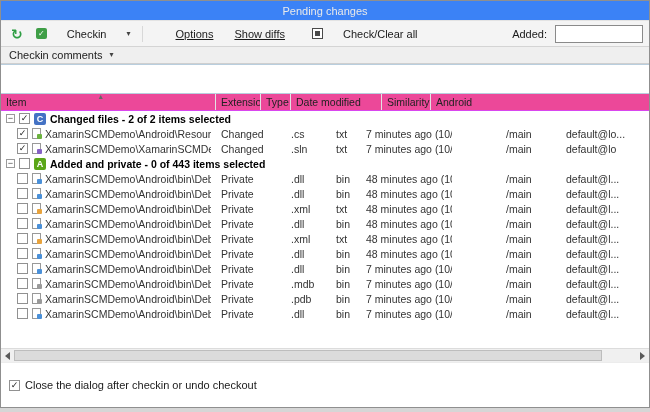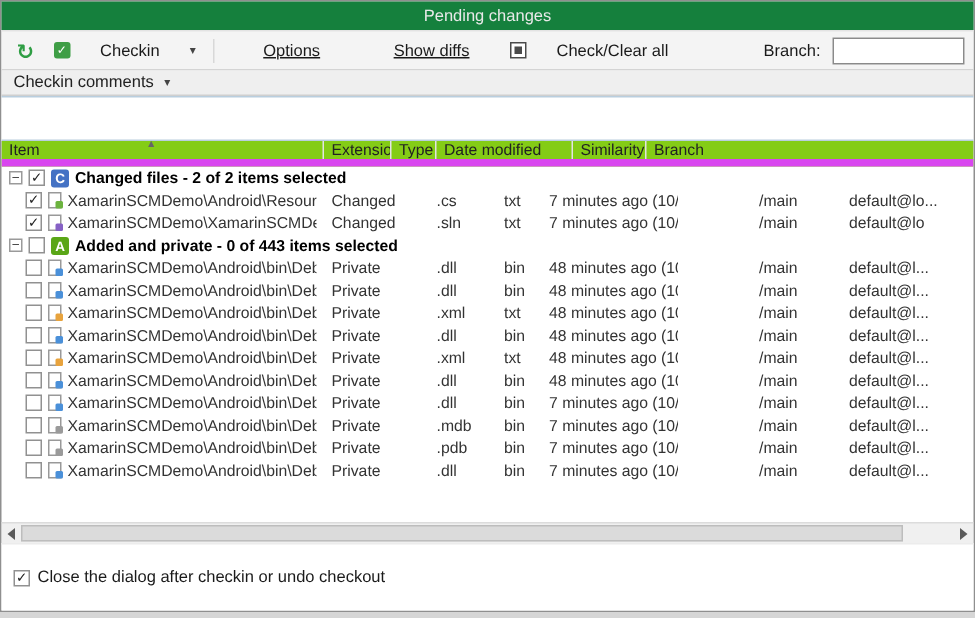--- a/index.html
+++ b/index.html
@@ -6,37 +6,37 @@
   html,body { width:650px; height:412px; }
   body {
     font-family:"Liberation Sans","DejaVu Sans",sans-serif;
     background:#d6d6d6; overflow:hidden;
   }
   .window {
     width:650px; height:408px; background:#fff;
     border:1px solid #8f8f8f; display:flex; flex-direction:column;
   }
   .titlebar {
-    flex:0 0 19px; background:#15803d; color:#e9e9e9; font-size:11px;
+    flex:0 0 19px; background:#3b82f6; color:#e9e9e9; font-size:11px;
     display:flex; align-items:center; justify-content:center;
   }
   .header { flex:0 0 45px; background:#fff; padding:6px 10px 0; }
   .header-title { color:#1b62a8; font-size:14px; font-weight:700; margin-bottom:4px; }
   .header-sub { font-size:11px; color:#1a1a1a; }
   .toolbar {
     flex:0 0 27px; background:#f4f4f4; border-top:1px solid #e3e3e3;
     border-bottom:1px solid #d4d4d4; display:flex; align-items:center;
     padding:0 6px; gap:5px; font-size:11px; color:#1a1a1a;
   }
   .tb-btn { display:flex; align-items:center; gap:20px; background:none; border:0;
     font:inherit; color:inherit; padding:2px 4px; cursor:default; }
   .tb-link { background:none; border:0; font:inherit; color:#1a1a1a;
     text-decoration:underline; padding:2px 4px; }
   .opt-link { margin-left:22px; }
-  .diff-link { margin-left:36px; }
+  .diff-link { margin-left:8px; }
   .ccall-btn { margin-left:14px; }
   .refresh-icon { color:#2f9e44; font-size:14px; font-weight:700; line-height:12px; }
   .refresh-icon::after { content:"↻"; }
   .undo-icon { color:#c0392b; font-size:13px; line-height:12px; }
   .undo-icon::after { content:"↶"; }
   .caret { font-size:8px; color:#444; line-height:8px; }
   .caret::after { content:"▾"; }
   .checkin-icon { width:11px; height:11px; background:#3f9e46; border-radius:2px;
     display:flex; align-items:center; justify-content:center; color:#fff; font-size:8px; }
   .checkin-icon::after { content:"✓"; }
@@ -50,21 +50,21 @@
     font-size:11px; padding:0 3px; outline:none; background:#fff; }
   .comments-bar {
     flex:0 0 17px; background:#efefef; border-bottom:1px solid #cfcfcf;
     display:flex; align-items:center; gap:7px; padding:0 8px; font-size:11px; color:#222;
   }
   .comments-input {
     flex:0 0 30px; width:100%; border:1px solid #b9cede; border-left:0; border-right:0;
     resize:none; font:inherit; font-size:11px; padding:2px 4px; outline:none;
   }
   .table { flex:1; display:flex; flex-direction:column; overflow:hidden; }
-  .thead { flex:0 0 17px; display:flex; background:#84cc16; border-bottom:5px solid #d946ef; }
+  .thead { flex:0 0 17px; display:flex; background:#ec4899; border-bottom:1px solid #d946ef; }
   .th { position:relative; display:flex; align-items:center; padding:0 5px;
     font-size:10.5px; color:#222; border-right:1px solid #e3e3e3; flex:0 0 auto; overflow:hidden; }
   .th:last-child { border-right:0; }
   .sort-arrow { position:absolute; top:-1px; left:45%; font-size:7px; color:#666; }
   .sort-arrow::after { content:"▲"; }
   .tbody { flex:1; overflow:hidden; }
   .tr { display:flex; align-items:center; height:15px; }
   .td { display:flex; align-items:center; padding:0 5px; font-size:10.5px; color:#333;
     white-space:nowrap; overflow:hidden; flex:0 0 auto; height:15px; }
   .item-td { gap:4px; }
@@ -112,21 +112,21 @@
       <span class="caret"></span>
     </button>
     <div class="sep"></div>
     <button class="tb-link opt-link">Options</button>
     <button class="tb-link diff-link">Show diffs</button>
     <button class="tb-btn ccall-btn">
       <span class="cc-icon"></span>
       <span>Check/Clear all</span>
     </button>
     <div class="spacer"></div>
-    <span class="filter-label">Branch:</span>
+    <span class="filter-label">Added:</span>
     <input class="filter-input" value="" style="">
   </div>
 
   <div class="comments-bar">
     <span>Checkin comments</span>
     <span class="caret"></span>
   </div>
 
   <textarea class="comments-input" style=""></textarea>
 
@@ -142,21 +142,21 @@
         <div class="th" style="width: 30px;">
           <span>Type</span>
         </div>
         <div class="th" style="width: 91px;">
           <span>Date modified</span>
         </div>
         <div class="th" style="width: 49px;">
           <span>Similarity</span>
         </div>
         <div class="th" style="width: 60px;">
-          <span>Branch</span>
+          <span>Android</span>
         </div>
       </div>
     <div class="tbody" id="tbody">
         <div class="tr group">
           <div class="td item-td" style="width: 650px;">
             <span class="exp"></span>
             <span class="cb on"></span>
             <span class="badge" style="background: rgb(68, 114, 196);">C</span>
             <span class="glabel">Changed files - 2 of 2 items selected</span>
           </div>

